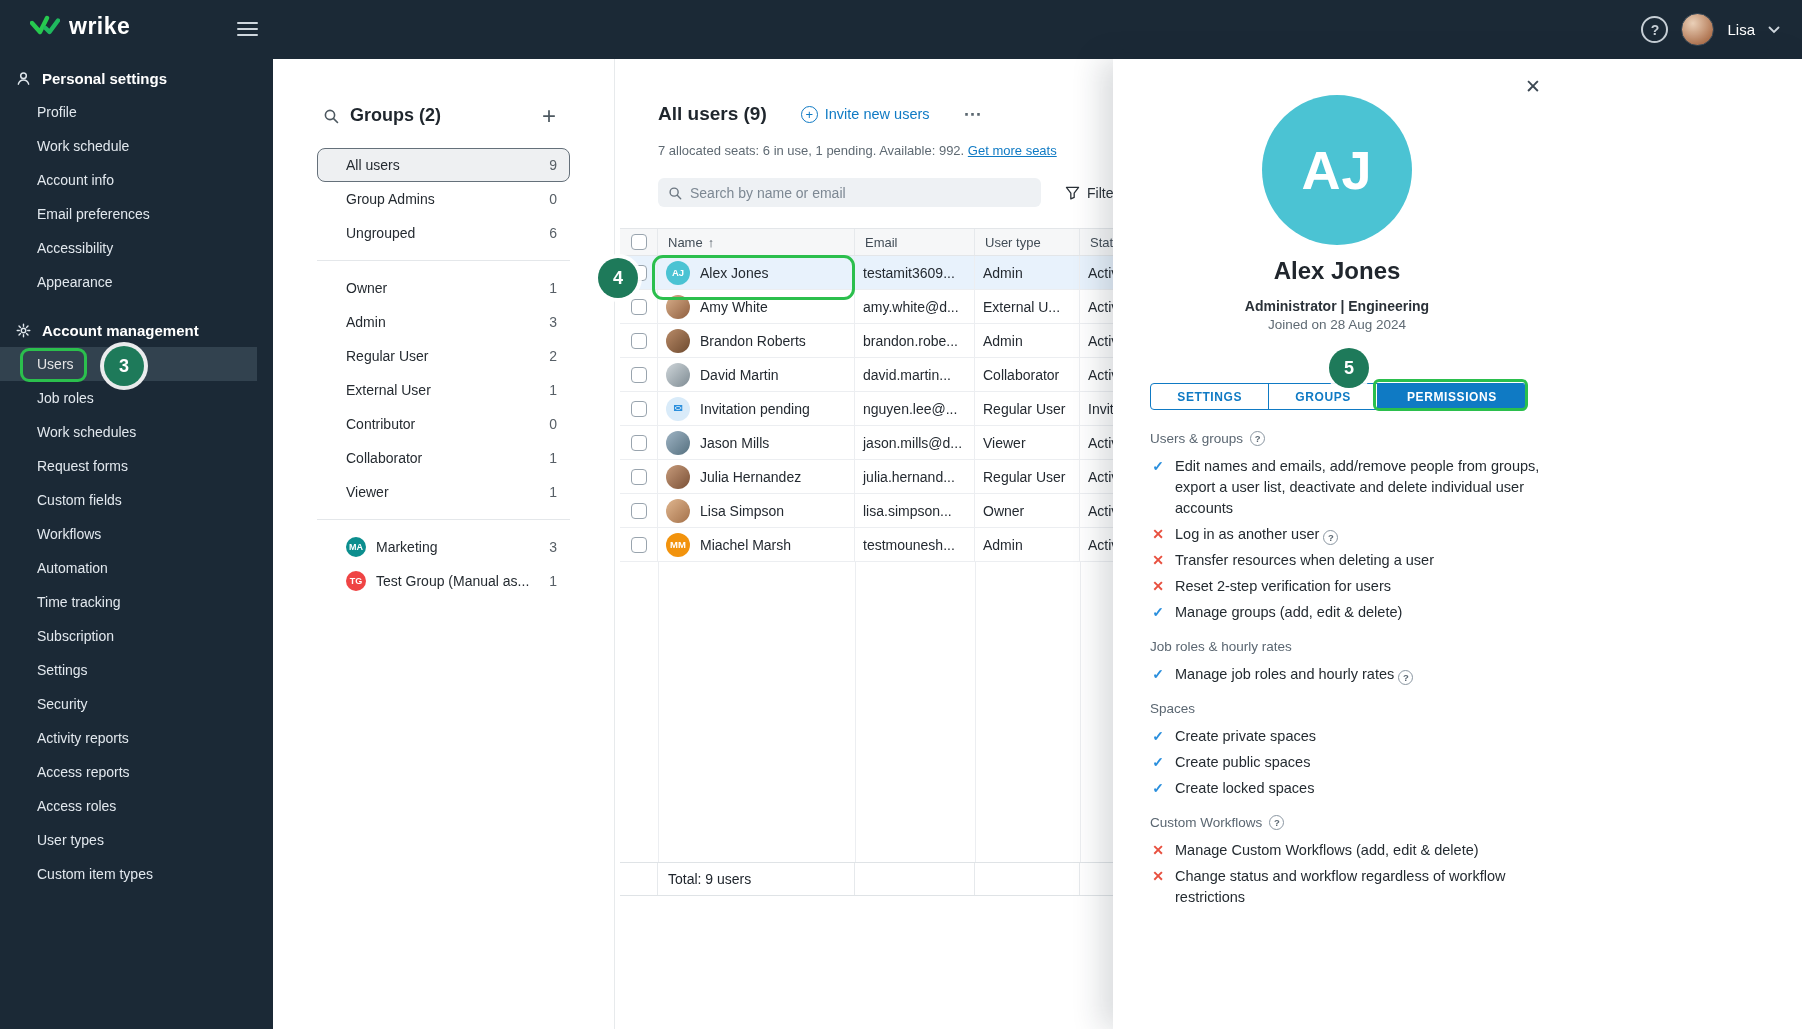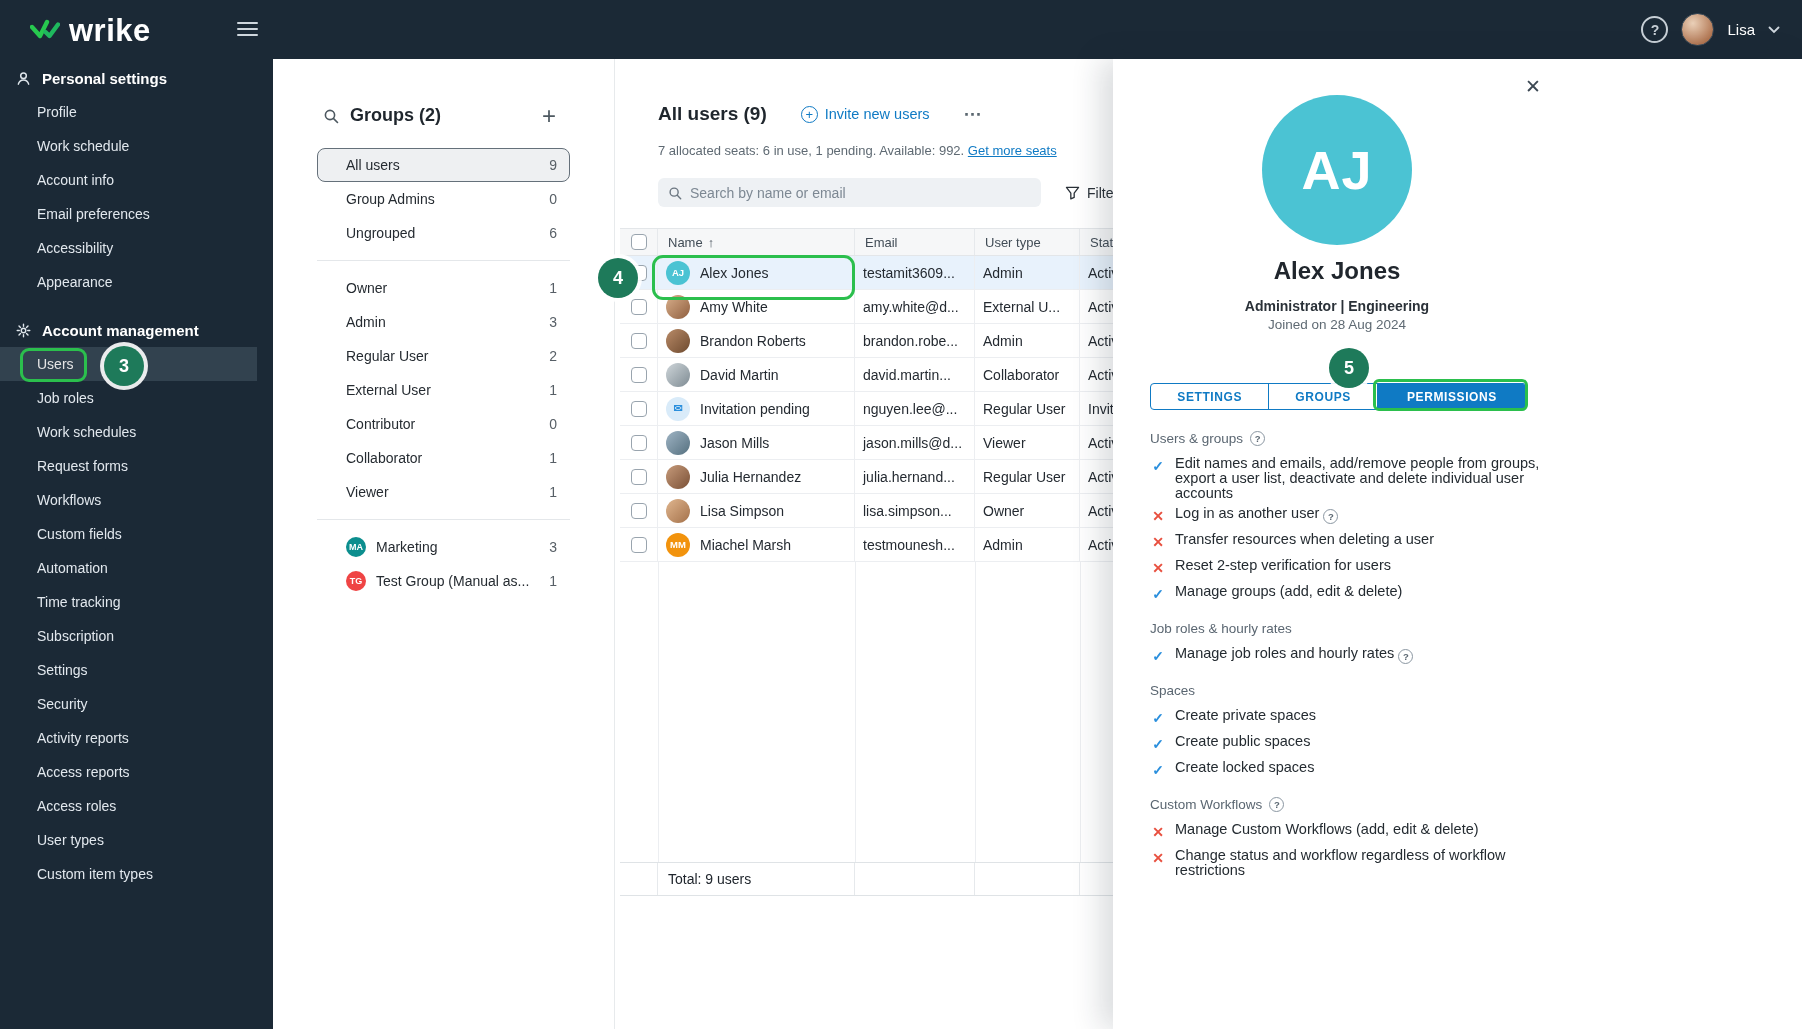--- a/index.html
+++ b/index.html
@@ -1,21 +1,21 @@
 <!DOCTYPE html>
 <html><head>
 <meta charset="utf-8">
 <style>
 *{margin:0;padding:0;box-sizing:border-box;}
 html,body{width:1802px;height:1029px;}
 body{position:relative;font-family:"Liberation Sans",sans-serif;background:#fff;overflow:hidden;color:#1f262d;}
 
 
 .topbar{position:absolute;left:0;top:0;width:100%;height:59px;background:#1b2936;z-index:10;}
-.logo{position:absolute;left:30px;top:13px;display:flex;align-items:center;gap:9px;color:#fff;font-size:31px;font-weight:bold;letter-spacing:.5px;cursor:pointer;}
+.logo{position:absolute;left:30px;top:13px;display:flex;align-items:center;gap:9px;color:#fff;font-size:23px;font-weight:bold;letter-spacing:.5px;cursor:pointer;}
 .burger{position:absolute;left:237px;top:22px;width:21px;cursor:pointer;}
 .burger i{display:block;height:2px;background:#cfd7de;margin-bottom:4px;border-radius:1px;}
 .tb-right{position:absolute;right:22px;top:0;height:59px;display:flex;align-items:center;gap:13px;}
 .help-badge{width:27px;height:27px;border:2px solid #c7cfd6;border-radius:50%;color:#c7cfd6;font-size:14px;font-weight:bold;display:flex;align-items:center;justify-content:center;cursor:pointer;}
 .tb-av{width:33px;height:33px;border-radius:50%;background:radial-gradient(circle at 35% 30%,#ead0b8,#b07450 75%);cursor:pointer;border:1px solid #3a4a58;}
 .tb-name{color:#fff;font-size:15px;cursor:pointer;}
 
 
 .sidebar{position:absolute;left:0;top:59px;bottom:0;width:273px;background:#1b2936;padding-top:2px;z-index:5;}
 .sb-head{display:flex;align-items:center;gap:11px;height:34px;padding-left:16px;color:#fff;font-size:15px;font-weight:bold;}
@@ -86,21 +86,21 @@
 .tab:nth-child(2){width:109px;}
 .tab:nth-child(3){width:150px;}
 .tab.sel{background:#0f7ac4;color:#fff;}
 .perm{position:absolute;left:37px;top:372px;width:396px;}
 .p-sec{display:flex;align-items:center;gap:7px;font-size:13.5px;color:#5a6671;margin:16px 0 10px;}
 .p-sec:first-child{margin-top:0;}
 .p-item{display:flex;gap:9px;margin-bottom:5px;}
 .p-ico{width:16px;flex:none;font-size:14px;font-weight:bold;line-height:21px;text-align:center;}
 .p-ico.ok{color:#2a8fdd;}
 .p-ico.no{color:#e8503f;}
-.p-text{font-size:14.5px;color:#242b31;line-height:15px;}
+.p-text{font-size:14.5px;color:#242b31;line-height:21px;}
 .help-c{display:inline-flex;width:15px;height:15px;border:1px solid #8b97a2;border-radius:50%;color:#5a6671;font-size:9.5px;align-items:center;justify-content:center;font-weight:bold;flex:none;vertical-align:-2px;cursor:pointer;}
 
 
 .ann{position:absolute;left:0;top:0;width:100%;height:100%;z-index:50;pointer-events:none;}
 .ann-box{position:absolute;border:3px solid #2bbf4d;border-radius:9px;}
 .ann-badge{position:absolute;width:40px;height:40px;border-radius:50%;background:#1e7a5a;color:#fff;font-size:18px;font-weight:bold;display:flex;align-items:center;justify-content:center;box-shadow:0 0 0 4px rgba(255,255,255,.9);}
 #ab-users{left:20px;top:348px;width:67px;height:34px;}
 #bg-3{left:104px;top:346px;}
 #ab-alex{left:652px;top:255px;width:203px;height:45px;border-radius:11px;}
 #bg-4{left:598px;top:258px;}
@@ -160,22 +160,22 @@
             <circle cx="8" cy="8" r="2.4" fill="none" stroke="currentColor" stroke-width="1.5"></circle>
             <path d="M8 1.3v2.2M8 12.5v2.2M1.3 8h2.2M12.5 8h2.2M3.2 3.2l1.6 1.6M11.2 11.2l1.6 1.6M12.8 3.2l-1.6 1.6M4.8 11.2l-1.6 1.6" stroke="currentColor" stroke-width="1.5" stroke-linecap="round"></path>
           </svg>
         </span>
         <span>Account management</span>
       </div>
       <div class="sb-item sel">Users</div>
       <div class="sb-item">Job roles</div>
       <div class="sb-item">Work schedules</div>
       <div class="sb-item">Request forms</div>
+      <div class="sb-item">Custom fields</div>
       <div class="sb-item">Workflows</div>
-      <div class="sb-item">Custom fields</div>
       <div class="sb-item">Automation</div>
       <div class="sb-item">Time tracking</div>
       <div class="sb-item">Subscription</div>
       <div class="sb-item">Settings</div>
       <div class="sb-item">Security</div>
       <div class="sb-item">Activity reports</div>
       <div class="sb-item">Access reports</div>
       <div class="sb-item">Access roles</div>
       <div class="sb-item">User types</div>
       <div class="sb-item">Custom item types</div>

